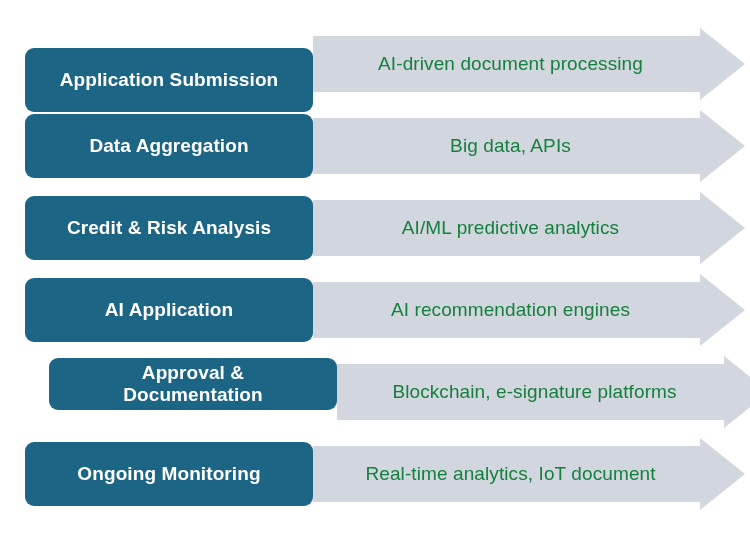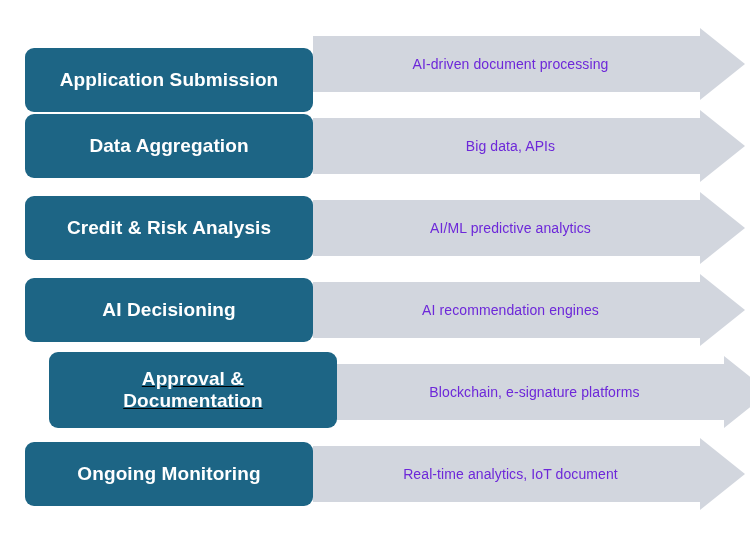--- a/index.html
+++ b/index.html
@@ -43,22 +43,22 @@
 
   .arrow-caption {
     position: absolute;
     left: 0;
     right: 45px;
     top: 0;
     bottom: 0;
     display: flex;
     align-items: center;
     justify-content: center;
-    font-size: 14px;
-    color: #6d28d9;
+    font-size: 19px;
+    color: #15803d;
     letter-spacing: 0.1px;
     padding-left: 8px;
     box-sizing: border-box;
     white-space: nowrap;
   }
 
   
   .stage-box {
     position: absolute;
     left: 25px;
@@ -123,32 +123,32 @@
   </div>
 
   <div class="process-row" style="top:266px;height:88px;">
     <div class="arrow-band" style="top:8px;height:72px;">
       <svg class="arrow-svg" viewBox="0 0 432 72" preserveAspectRatio="none">
         <polygon points="0,8 387,8 387,0 432,36 387,72 387,64 0,64" fill="#d2d6de"></polygon>
       </svg>
       <div class="arrow-caption">AI recommendation engines</div>
     </div>
     <div class="stage-box" style="top:12px;height:64px;">
-      <span class="stage-label">AI Decisioning</span>
+      <span class="stage-label">AI Application</span>
     </div>
   </div>
 
   <div class="process-row" style="top:348px;height:88px;margin-left:24px;">
     <div class="arrow-band" style="top:8px;height:72px;">
       <svg class="arrow-svg" viewBox="0 0 432 72" preserveAspectRatio="none">
         <polygon points="0,8 387,8 387,0 432,36 387,72 387,64 0,64" fill="#d2d6de"></polygon>
       </svg>
       <div class="arrow-caption">Blockchain, e-signature platforms</div>
     </div>
-    <div class="stage-box" style="top:4px;height:76px;text-decoration:underline;">
+    <div class="stage-box" style="top:10px;height:52px;">
       <span class="stage-label">
         <span>Approval &amp;</span><br>
         <span>Documentation</span>
       </span>
     </div>
   </div>
 
   <div class="process-row" style="top:430px;height:88px;">
     <div class="arrow-band" style="top:8px;height:72px;">
       <svg class="arrow-svg" viewBox="0 0 432 72" preserveAspectRatio="none">

